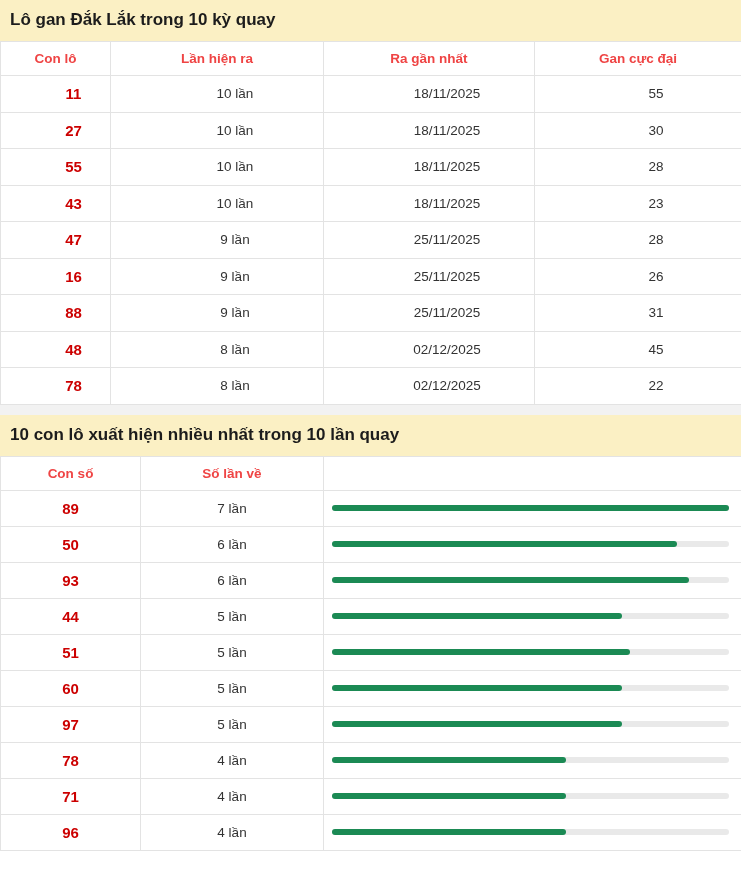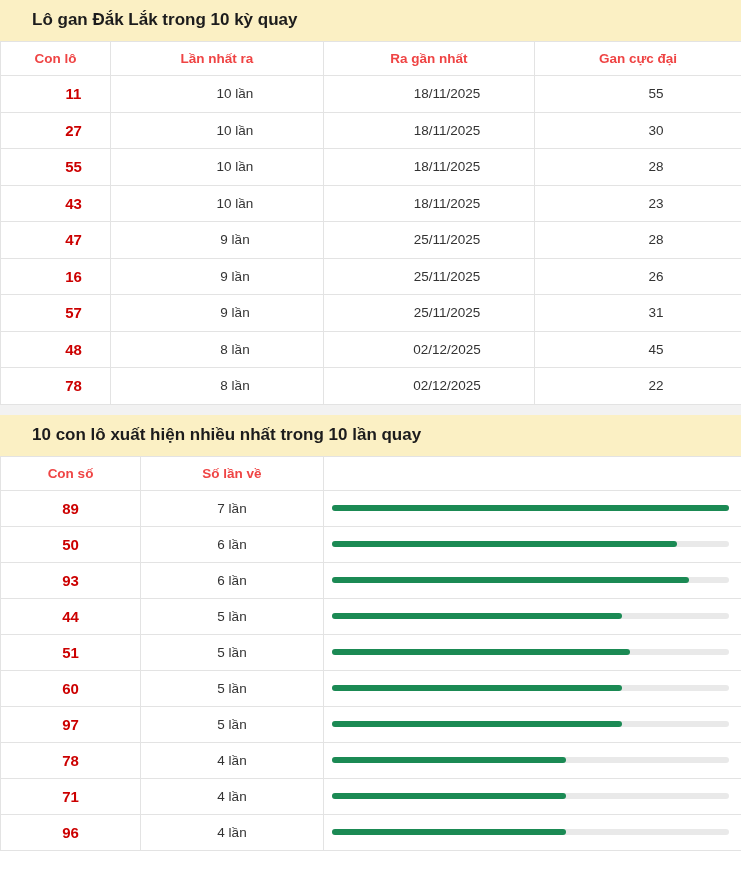--- a/index.html
+++ b/index.html
@@ -18,21 +18,21 @@
     position: relative;
     background: #ffffff;
   }
 
   
   .section-header {
     background: #fbf0c4;
     font-size: 17px;
     font-weight: bold;
     color: #1c1c1c;
-    padding: 10px 14px 11px 32px;
+    padding: 10px 14px 11px 10px;
     box-sizing: border-box;
     line-height: 20px;
   }
   .gap {
     height: 10px;
     background: #f2f2f2;
   }
 
   
   table {
@@ -103,21 +103,21 @@
   <table class="t1">
     <colgroup>
       <col class="c1">
         <col class="c2">
         <col class="c3">
         <col class="c4">
     </colgroup>
     <thead>
       <tr>
         <th>Con lô</th>
-        <th>Lần nhất ra</th>
+        <th>Lần hiện ra</th>
         <th>Ra gần nhất</th>
         <th>Gan cực đại</th>
       </tr>
     </thead>
     <tbody id="t1body">
         <tr>
           <td><span class="num">11</span></td>
           <td>10 lần</td>
           <td>18/11/2025</td>
           <td>55</td>
@@ -146,21 +146,21 @@
           <td>25/11/2025</td>
           <td>28</td>
         </tr>
         <tr>
           <td><span class="num">16</span></td>
           <td>9 lần</td>
           <td>25/11/2025</td>
           <td>26</td>
         </tr>
         <tr>
-          <td><span class="num">57</span></td>
+          <td><span class="num">88</span></td>
           <td>9 lần</td>
           <td>25/11/2025</td>
           <td>31</td>
         </tr>
         <tr>
           <td><span class="num">48</span></td>
           <td>8 lần</td>
           <td>02/12/2025</td>
           <td>45</td>
         </tr>

